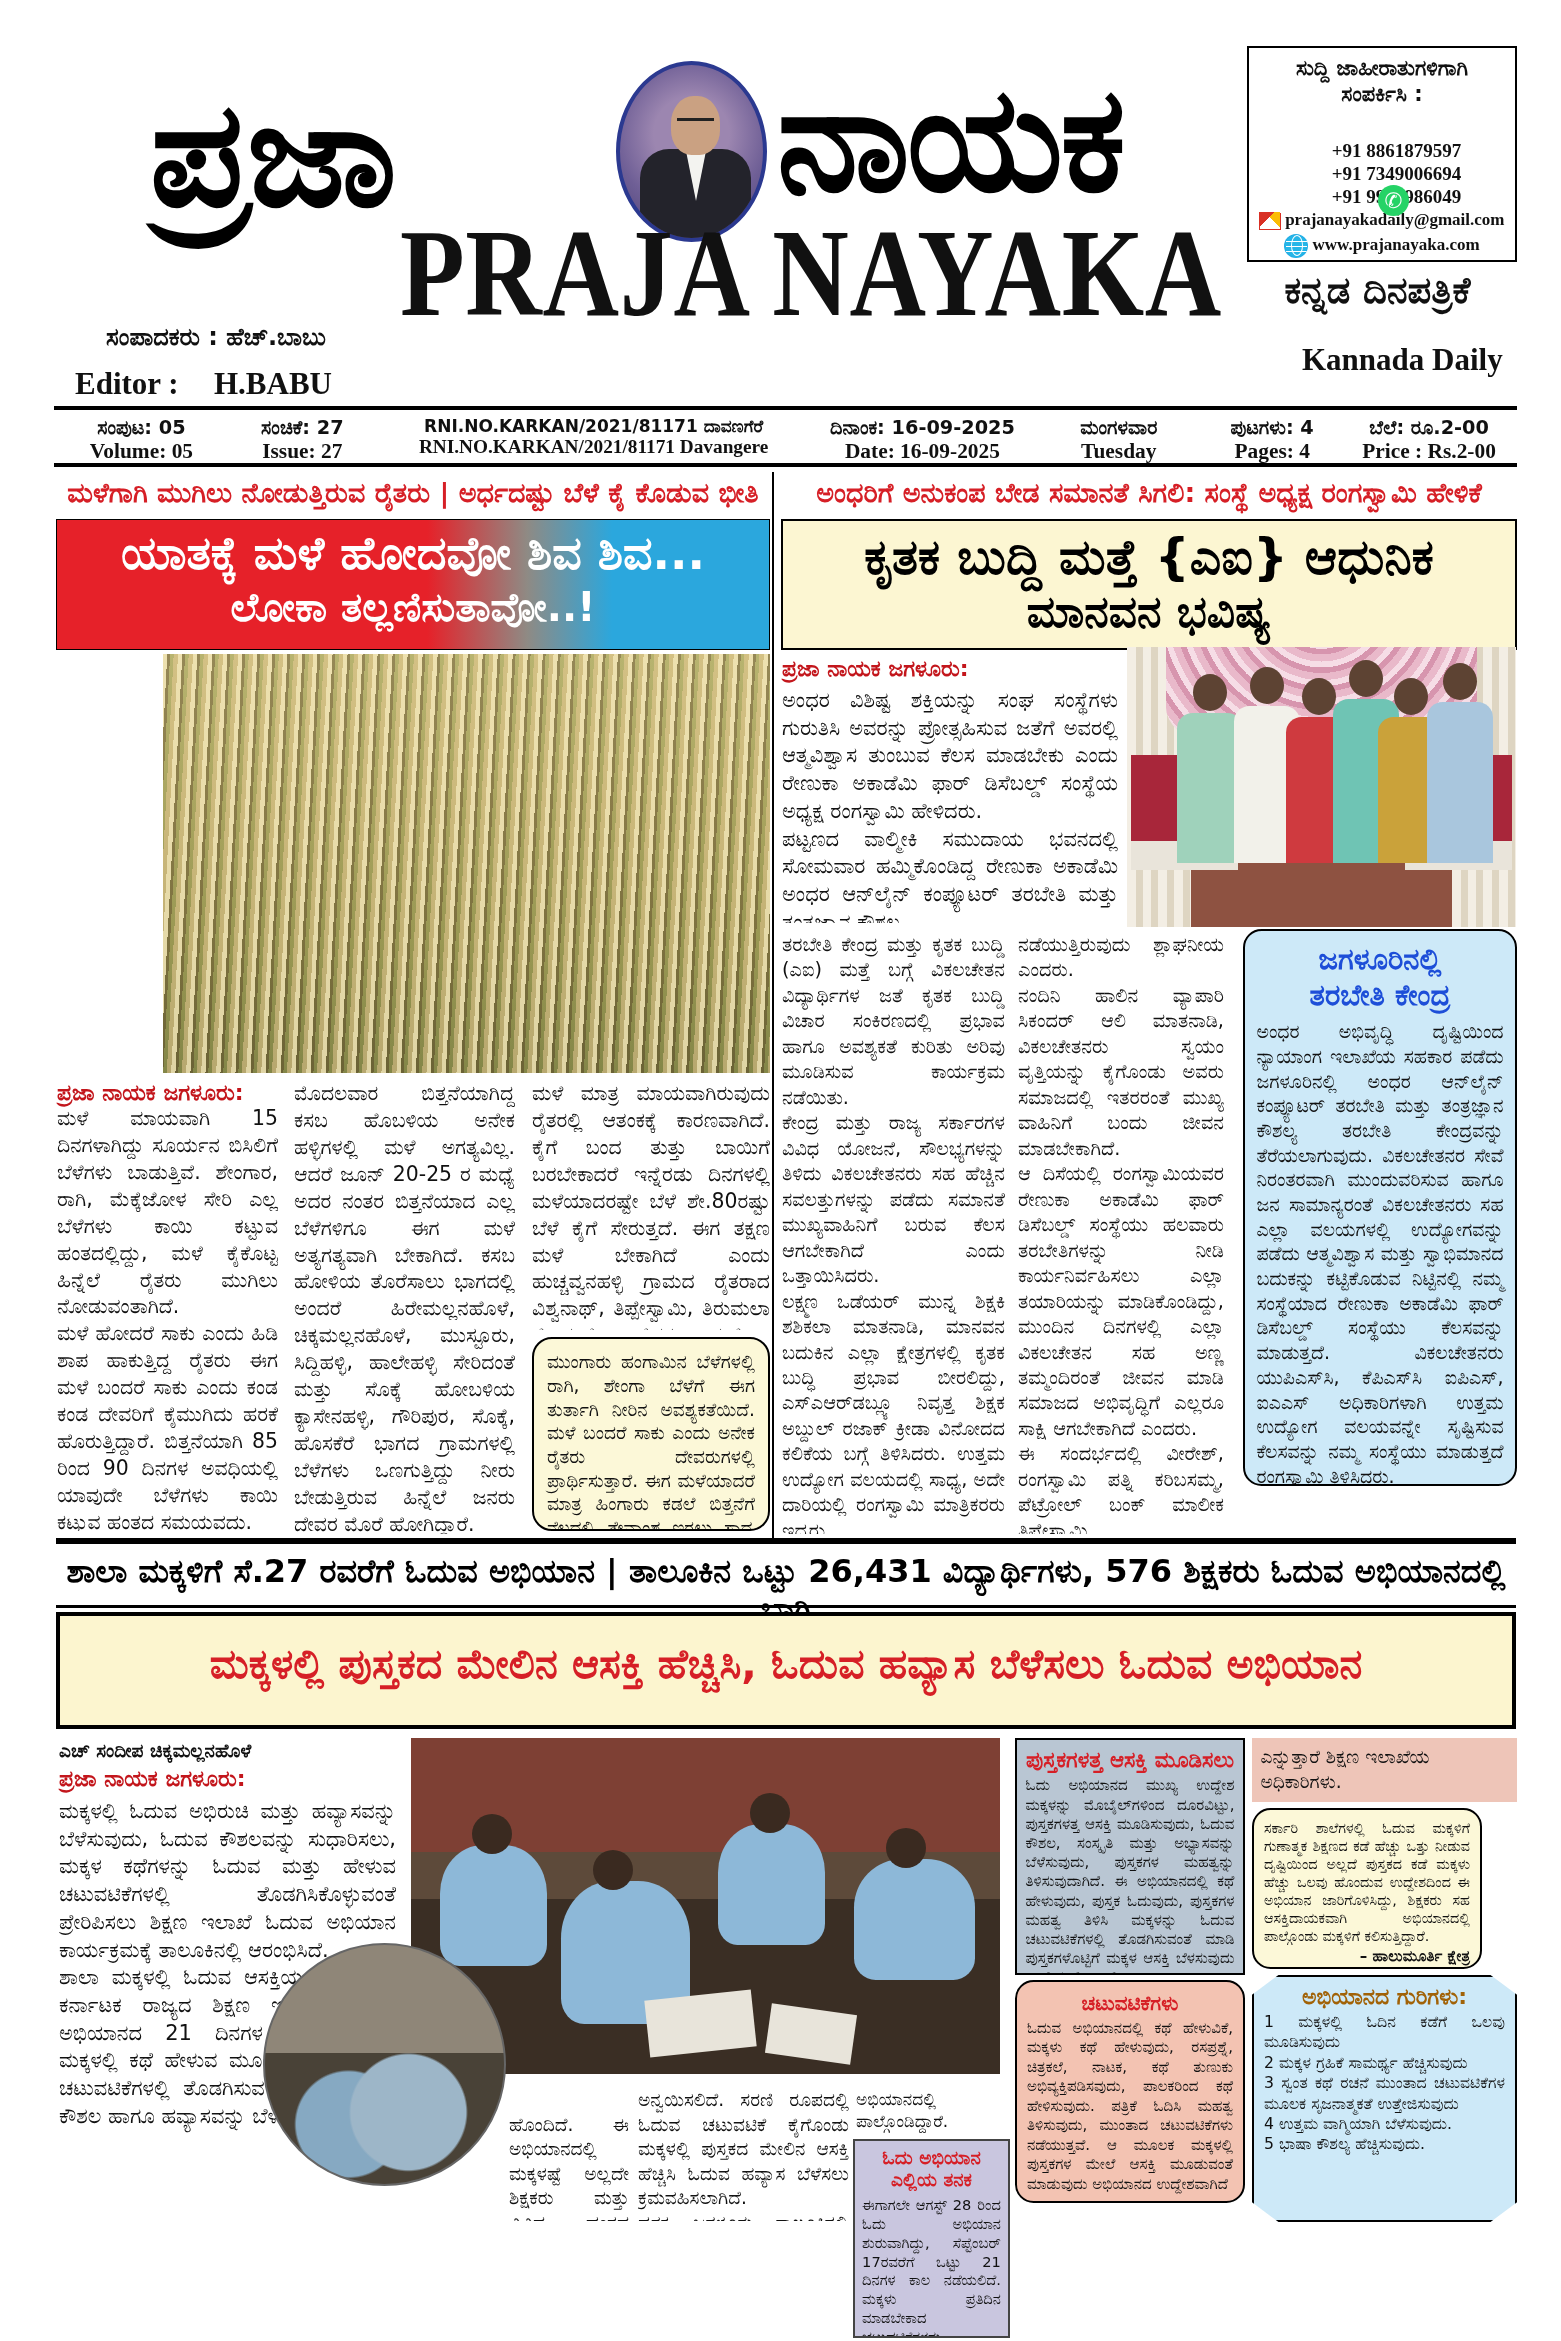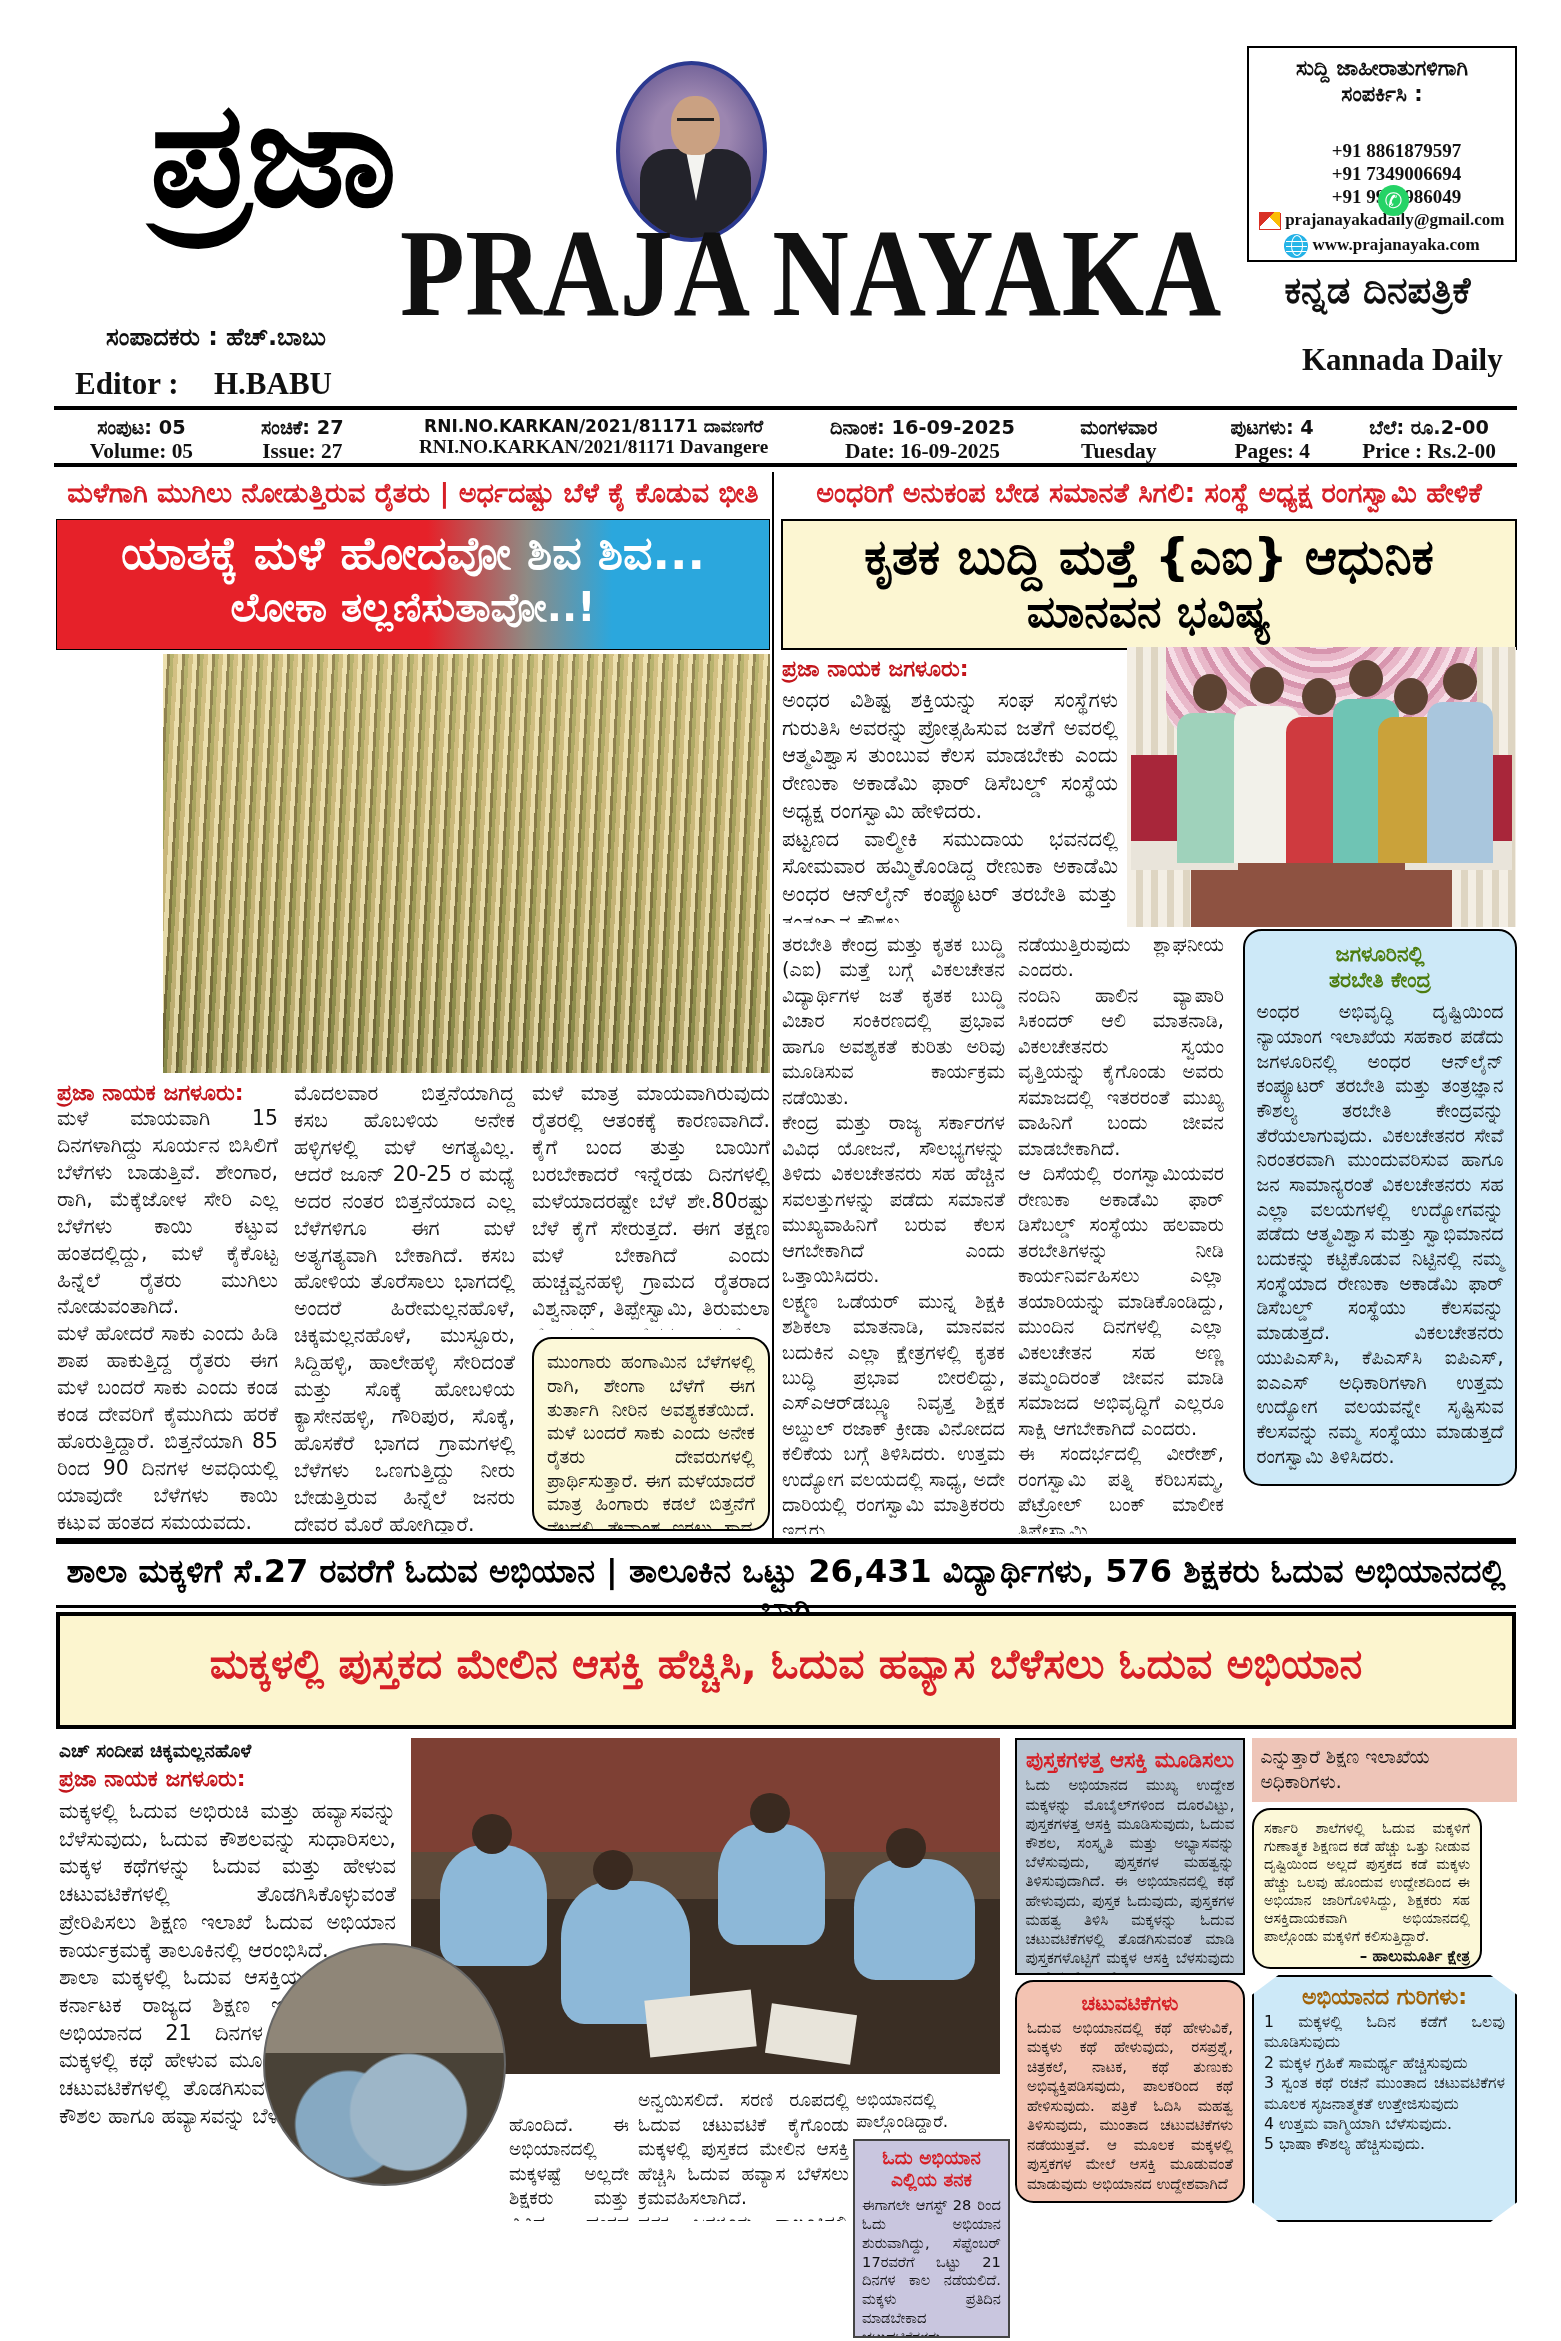--- a/index.html
+++ b/index.html
@@ -49,21 +49,21 @@
   .hl-left .l2 { font-size:40px; font-weight:900; line-height:1.15; }
   .hl-right { background:#fcf6d2; border:2.9px solid #000; color:#000; }
   .hl-right .l1 { font-size:49px; font-weight:700; line-height:1.25; }
   .hl-right .l2 { font-size:44px; font-weight:900; line-height:1.1; }
 
   .byline-red { font-weight:bold; font-size:22px; color:#c3161c; }
   .body-col { font-size:20.4px; line-height:1.32; text-align:justify; overflow:hidden; }
 
   .ybox { background:#fcf8d8; border:2.1px solid #000; border-radius:20px; padding:11.4px 13px; font-size:18.6px; line-height:1.27; text-align:justify; overflow:hidden; }
   .bluebox { background:#cde9f8; border:2.1px solid #000; border-radius:18.6px; padding:10px 11.4px; overflow:hidden; }
-  .bluebox h4 { font-size:21px; line-height:1.25; font-weight:900; color:#4d7c0f; text-align:center; margin-bottom:5.7px; }
+  .bluebox h4 { font-size:29px; line-height:1.25; font-weight:900; color:#1d4ed8; text-align:center; margin-bottom:5.7px; }
   .bluebox .bb-body { font-size:19px; line-height:1.3; text-align:justify; }
 
   
   .photo { overflow:hidden; position:absolute; }
   .maize { background:
       repeating-linear-gradient(93deg, rgba(243,231,183,.85) 0 4.3px, rgba(104,92,48,.55) 4.3px 7.1px, rgba(158,168,86,.45) 7.1px 10.7px, rgba(214,194,132,.7) 10.7px 15px),
       linear-gradient(180deg,#cdbd84 0%,#b4a368 35%,#94894f 70%,#6e6a3c 100%); }
   .ceremony { background: linear-gradient(180deg,#efe9df 0 62%, #8e5241 62% 100%); }
   .cer-curtain { position:absolute; top:0; bottom:0; width:64px; background:repeating-linear-gradient(90deg,#f3eee4 0 8.6px,#ded5c2 8.6px 15.7px); }
   .cer-arch { position:absolute; left:10%; right:10%; top:0; height:121px; border-radius:0 0 50% 50%;
@@ -112,20 +112,21 @@
 
 <div id="page">
 
   <div class="abs logo-kn" style="left:150px;top:81px;">ಪ್ರಜಾ</div>
   <div class="abs medallion" style="left:616px;top:61px;">
     <div class="med-suit"></div>
     <div class="med-shirt"></div>
     <div class="med-head"></div>
     <div class="med-glass"></div>
   </div>
+  <div class="abs logo-kn" style="left:777px;top:66px;">ನಾಯಕ</div>
 
   <div class="abs contact-box" style="left:1247px;top:46px;width:270px;height:216px;">
     <div class="cb-title">ಸುದ್ದಿ ಜಾಹೀರಾತುಗಳಿಗಾಗಿ</div>
     <div class="cb-title">ಸಂಪರ್ಕಿಸಿ :</div>
     <span class="wa-icon abs" style="left:11.4px;top:77px;"></span>
     <div class="cb-phone" style="padding-left:29px;">+91 8861879597</div>
     <div class="cb-phone" style="padding-left:29px;">+91 7349006694</div>
     <div class="cb-phone" style="padding-left:29px;">+91 9945986049</div>
     <div class="cb-row"><span class="gm-icon"></span><span>prajanayakadaily@gmail.com</span></div>
     <div class="cb-row"><span class="gl-icon"></span><span>www.prajanayaka.com</span></div>

